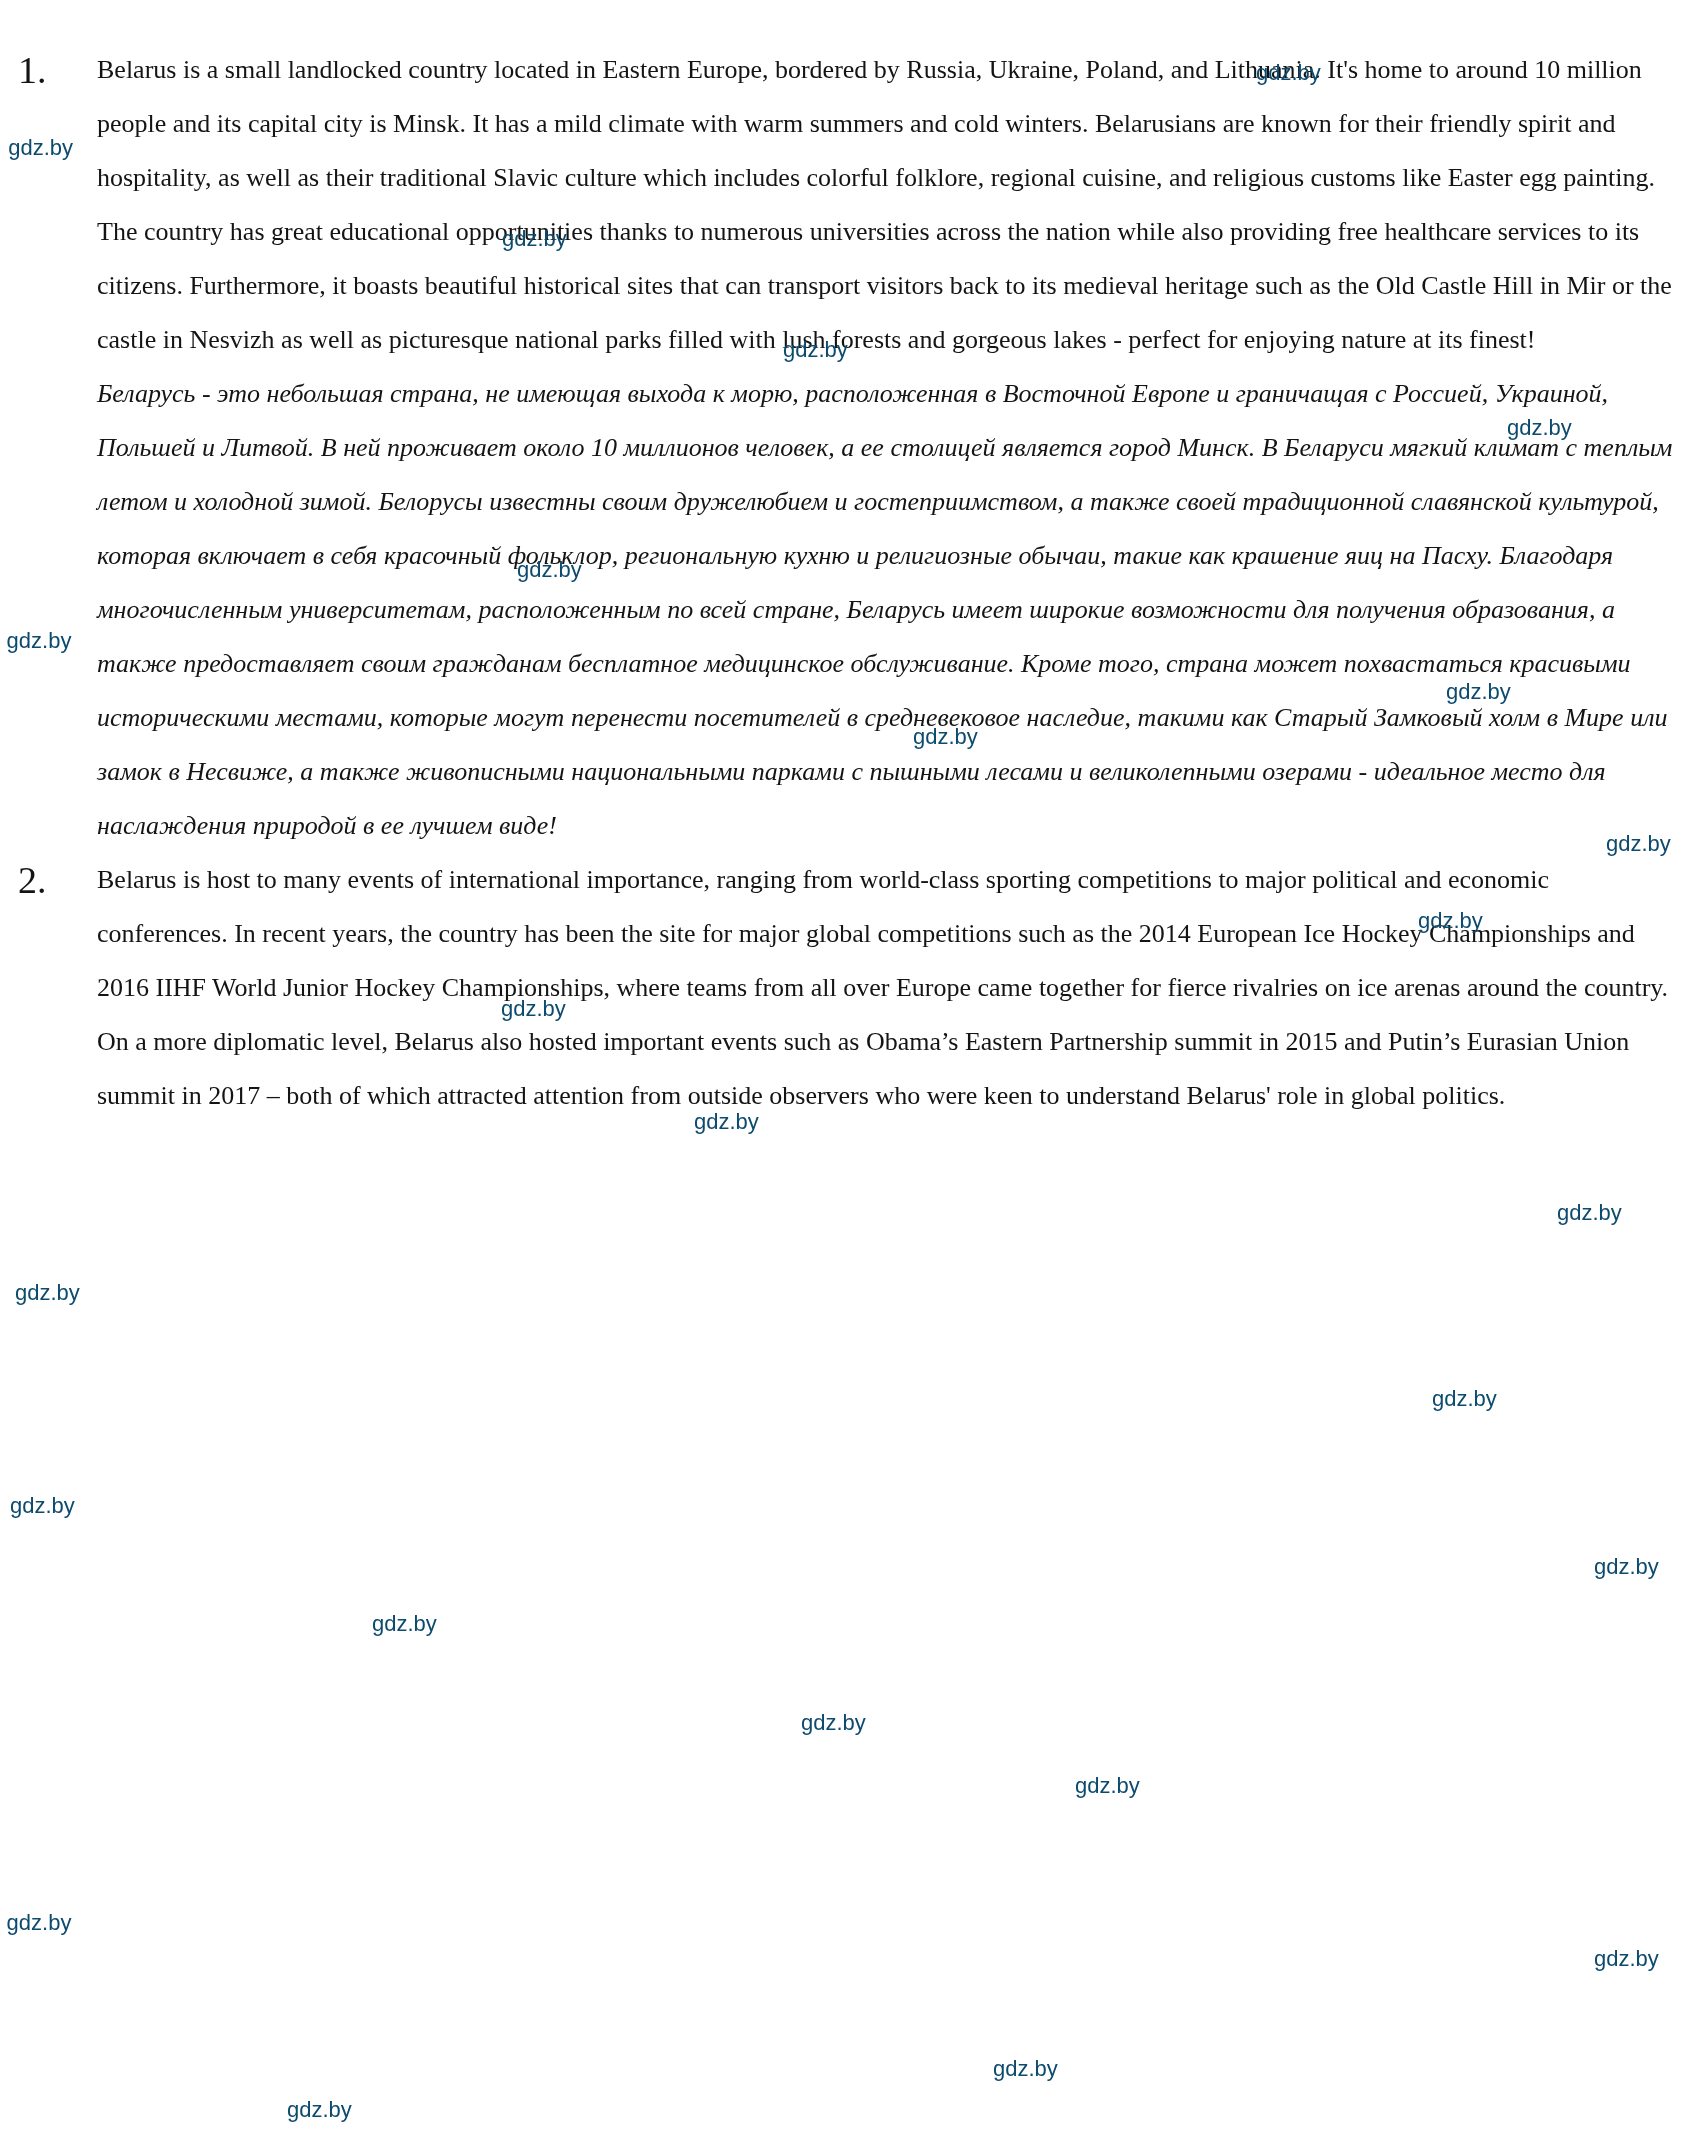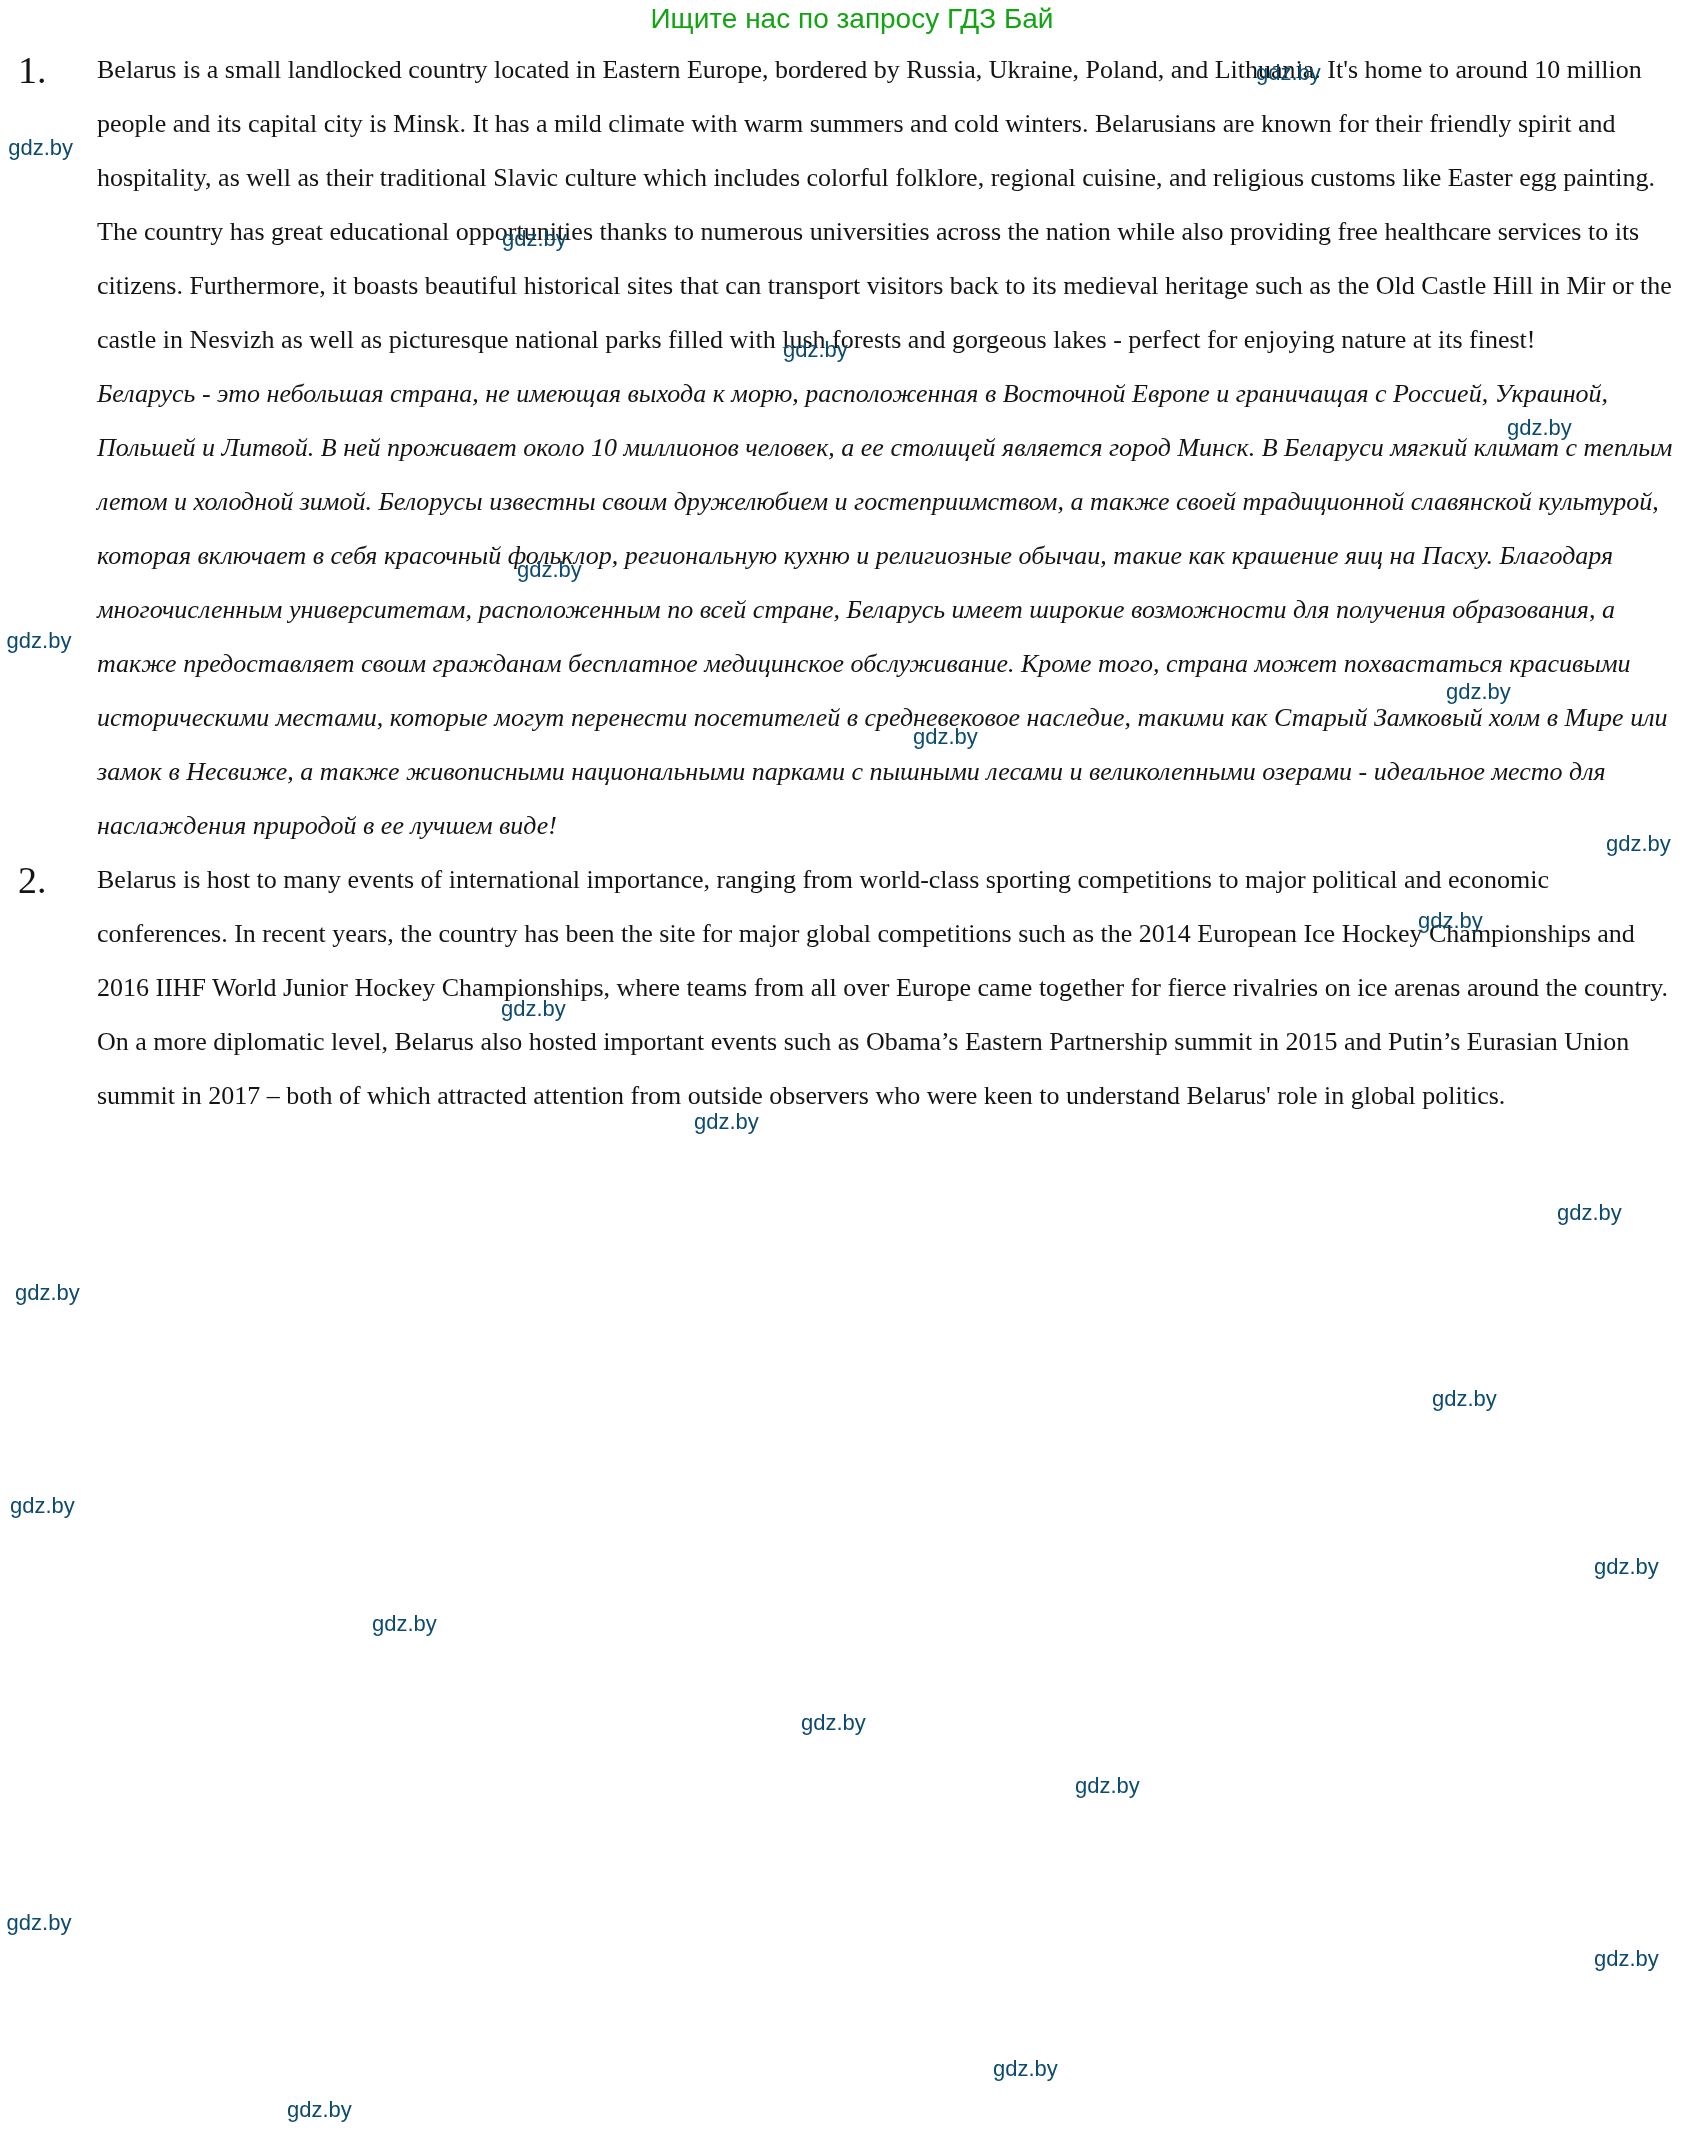--- a/index.html
+++ b/index.html
@@ -66,21 +66,20 @@
     color: #0c4a6e;
     white-space: nowrap;
     margin-top: 20px;
   }
 </style>
 </head>
 <body>
 
 <div class="page">
 
-  <div class="header-watermark">Ищите нас по запросу ГДЗ Бай</div>
 
   <div class="content">
 
     <div class="list-item">
       <div class="num">1.</div>
       <div class="body">
         <div class="english">Belarus is a small landlocked country located in Eastern Europe, bordered by Russia, Ukraine, Poland, and Lithuania. It's home to around 10 million people and its capital city is Minsk. It has a mild climate with warm summers and cold winters. Belarusians are known for their friendly spirit and hospitality, as well as their traditional Slavic culture which includes colorful folklore, regional cuisine, and religious customs like Easter egg painting. The country has great educational opportunities thanks to numerous universities across the nation while also providing free healthcare services to its citizens. Furthermore, it boasts beautiful historical sites that can transport visitors back to its medieval heritage such as the Old Castle Hill in Mir or the castle in Nesvizh as well as picturesque national parks filled with lush forests and gorgeous lakes - perfect for enjoying nature at its finest!</div>
         <div class="russian">Беларусь - это небольшая страна, не имеющая выхода к морю, расположенная в Восточной Европе и граничащая с Россией, Украиной, Польшей и Литвой. В ней проживает около 10 миллионов человек, а ее столицей является город Минск. В Беларуси мягкий климат с теплым летом и холодной зимой. Белорусы известны своим дружелюбием и гостеприимством, а также своей традиционной славянской культурой, которая включает в себя красочный фольклор, региональную кухню и религиозные обычаи, такие как крашение яиц на Пасху. Благодаря многочисленным университетам, расположенным по всей стране, Беларусь имеет широкие возможности для получения образования, а также предоставляет своим гражданам бесплатное медицинское обслуживание. Кроме того, страна может похвастаться красивыми историческими местами, которые могут перенести посетителей в средневековое наследие, такими как Старый Замковый холм в Мире или замок в Несвиже, а также живописными национальными парками с пышными лесами и великолепными озерами - идеальное место для наслаждения природой в ее лучшем виде!</div>
       </div>
     </div>

